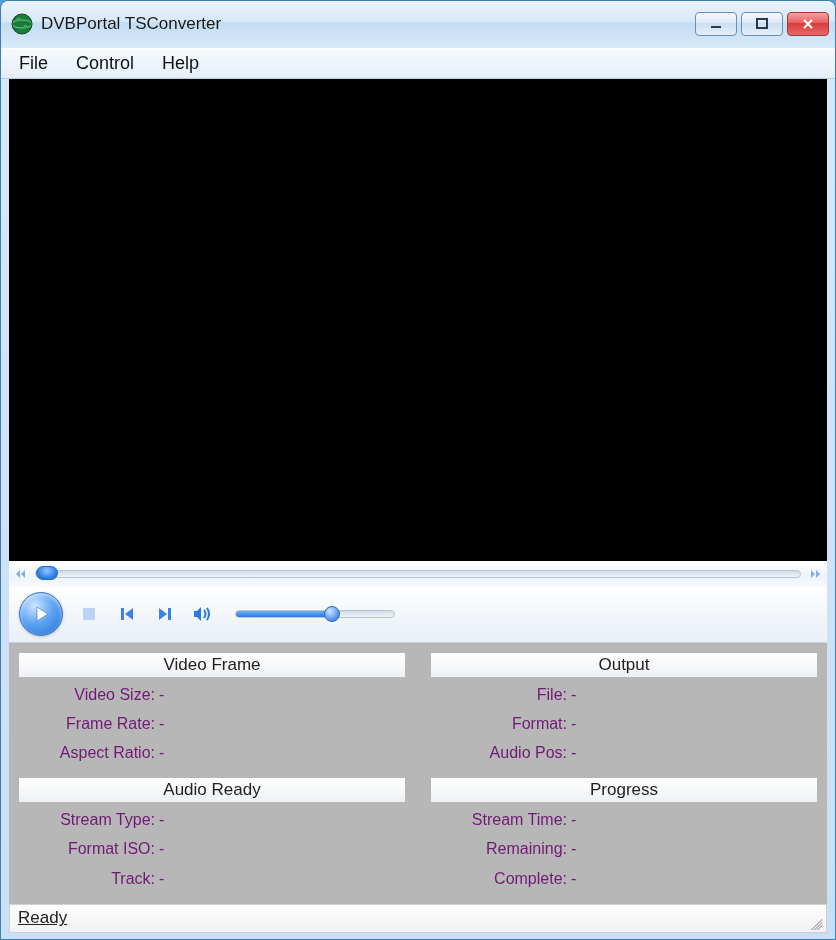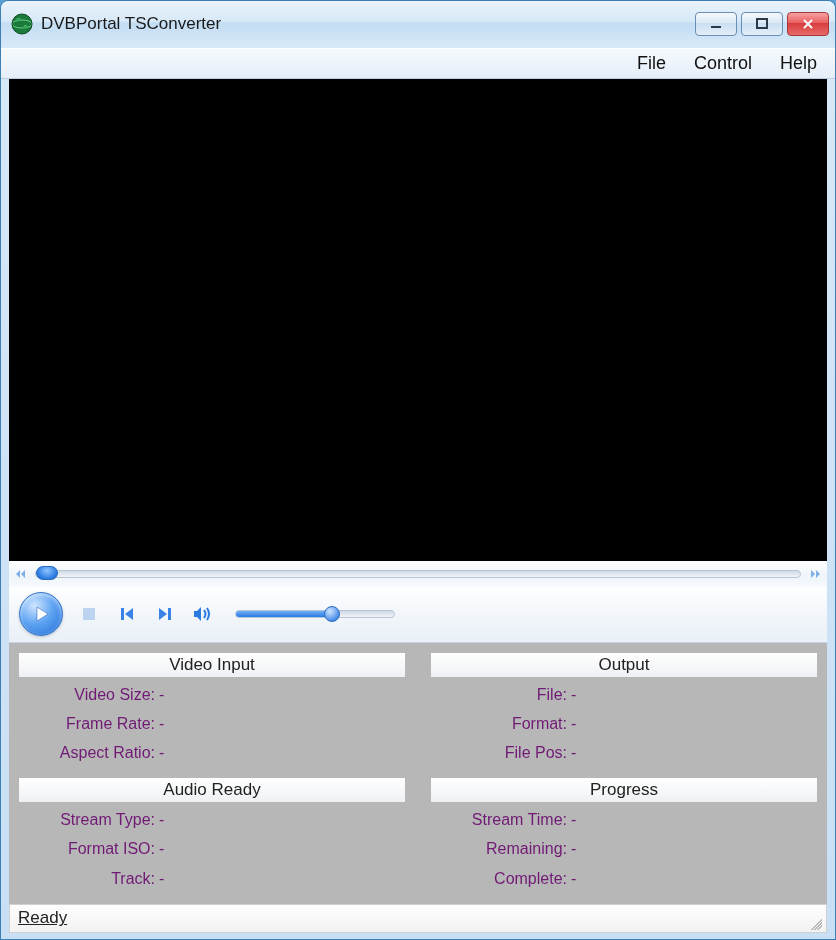--- a/index.html
+++ b/index.html
@@ -51,21 +51,20 @@
   }
   .menubar {
     height: 32px;
     background: linear-gradient(to bottom,#f5f9fd 0%,#e5eef8 100%);
     border-top: 1px solid #fff;
     border-bottom: 1px solid #b8cde2;
     display:flex;
     align-items:center;
     padding: 0 6px;
     gap: 4px;
-    justify-content: flex-end;
   }
   .menubar .menuitem {
     padding: 4px 12px;
     font-size: 18px;
     color: #111;
     cursor: pointer;
   }
   .content {
     flex:1;
     margin: 0 8px 0 8px;
@@ -288,21 +287,21 @@
       </span>
       <div class="vol-slider">
         <div class="vol-fill"></div>
         <div class="vol-thumb"></div>
       </div>
     </div>
 
     <div class="info-area">
 
       <div class="info-panel">
-        <div class="info-header">Video Input</div>
+        <div class="info-header">Video Frame</div>
         <div class="info-row">
             <span class="info-label">Video Size:</span>
             <span class="info-value">-</span>
           </div>
         <div class="info-row">
             <span class="info-label">Frame Rate:</span>
             <span class="info-value">-</span>
           </div>
         <div class="info-row">
             <span class="info-label">Aspect Ratio:</span>
@@ -314,21 +313,21 @@
         <div class="info-header">Output</div>
         <div class="info-row">
             <span class="info-label">File:</span>
             <span class="info-value">-</span>
           </div>
         <div class="info-row">
             <span class="info-label">Format:</span>
             <span class="info-value">-</span>
           </div>
         <div class="info-row">
-            <span class="info-label">File Pos:</span>
+            <span class="info-label">Audio Pos:</span>
             <span class="info-value">-</span>
           </div>
       </div>
 
       <div class="info-panel">
         <div class="info-header">Audio Ready</div>
         <div class="info-row">
             <span class="info-label">Stream Type:</span>
             <span class="info-value">-</span>
           </div>

